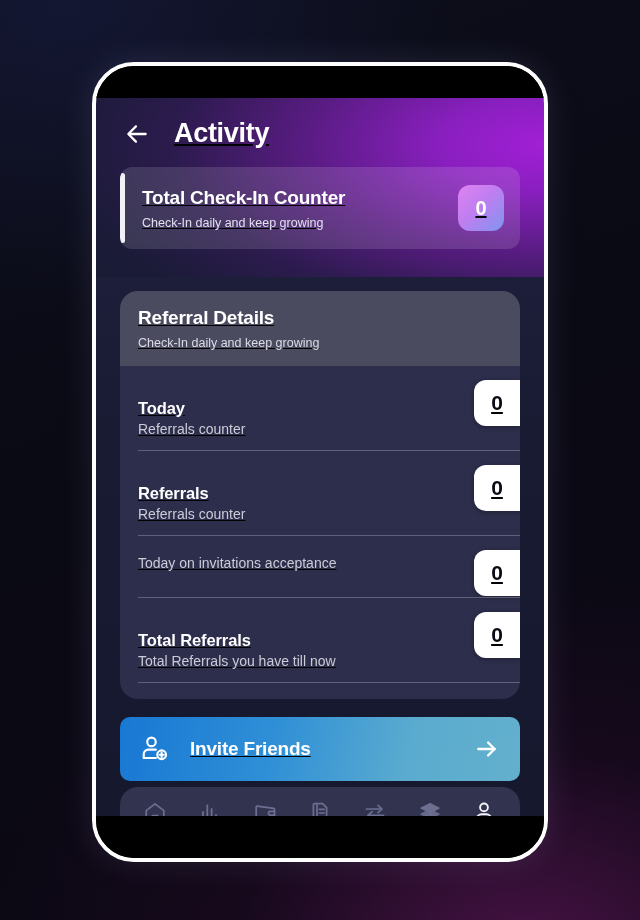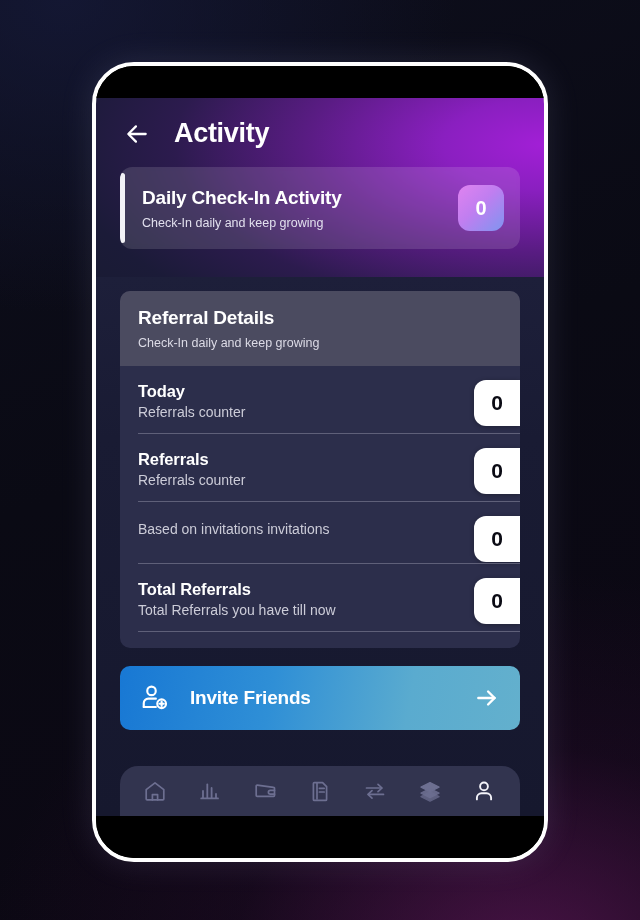--- a/index.html
+++ b/index.html
@@ -50,20 +50,21 @@
 
   
   #screen {
     position: absolute;
     left: 0; right: 0;
     top: 32px; bottom: 42px;
     background: #ffffff;
     display: flex;
     flex-direction: column;
     overflow: hidden;
+    text-decoration: underline;
   }
 
   
   #header-zone {
     position: relative;
     background:
       radial-gradient(125% 140% at 100% 26%, #a21fd6 0%, #8a1fc0 18%, #5a1c84 42%, #2c1b4e 66%, #1b1b38 86%, #191b33 100%);
     padding: 0 0 28px 0;
     flex-shrink: 0;
   }
@@ -143,21 +144,21 @@
     background: linear-gradient(180deg, #1d1f3a 0%, #191b33 30%, #16182e 100%);
     padding: 14px 24px 0 24px;
     display: flex;
     flex-direction: column;
     min-height: 0;
   }
 
   
   #referral-panel {
     background: #2c2e4b;
-    border-radius: 10px;
+    border-radius: 18px;
     overflow: hidden;
     flex-shrink: 0;
   }
   #referral-head {
     background: #4b4b60;
     padding: 16px 18px 16px 18px;
   }
   #referral-head .card-title { font-size: 19px; }
   #referral-head .card-sub { color: #dcdbe6; }
 
@@ -169,20 +170,21 @@
     align-items: flex-start;
     padding: 16px 0 0 18px;
     cursor: pointer;
   }
   .ref-row-text { flex: 1; min-width: 0; padding-bottom: 14px; }
   .row-title {
     font-size: 16.5px;
     font-weight: bold;
     color: #ffffff;
     letter-spacing: -0.1px;
+    margin-top: 17px;
   }
   .row-sub {
     font-size: 14px;
     color: #ccccd8;
     margin-top: 3px;
   }
   .ref-divider {
     position: absolute;
     left: 18px;
     right: 0;
@@ -272,21 +274,21 @@
             <line x1="20" y1="12" x2="5" y2="12"></line>
             <polyline points="11,19 4,12 11,5"></polyline>
           </svg>
         </div>
         <div id="page-title">Activity</div>
       </div>
 
       <div id="checkin-card">
         <div id="checkin-accent"></div>
         <div id="checkin-text">
-          <div class="card-title">Daily Check-In Activity</div>
+          <div class="card-title">Total Check-In Counter</div>
           <div class="card-sub">Check-In daily and keep growing</div>
         </div>
         <div id="checkin-badge">0</div>
       </div>
     </div>
 
     <div id="body-zone">
 
       <div id="referral-panel">
         <div id="referral-head">
@@ -309,21 +311,21 @@
             <div class="ref-row-text">
               <div class="row-title">Referrals</div>
               <div class="row-sub">Referrals counter</div>
               <div class="ref-divider"></div>
             </div>
             <div class="ref-chip">0</div>
           </div>
 
           <div class="ref-row">
             <div class="ref-row-text">
-              <div class="row-sub">Based on invitations invitations</div>
+              <div class="row-sub">Today on invitations acceptance</div>
               <div class="ref-divider"></div>
             </div>
             <div class="ref-chip">0</div>
           </div>
 
           <div class="ref-row">
             <div class="ref-row-text">
               <div class="row-title">Total Referrals</div>
               <div class="row-sub">Total Referrals you have till now</div>
               <div class="ref-divider"></div>

